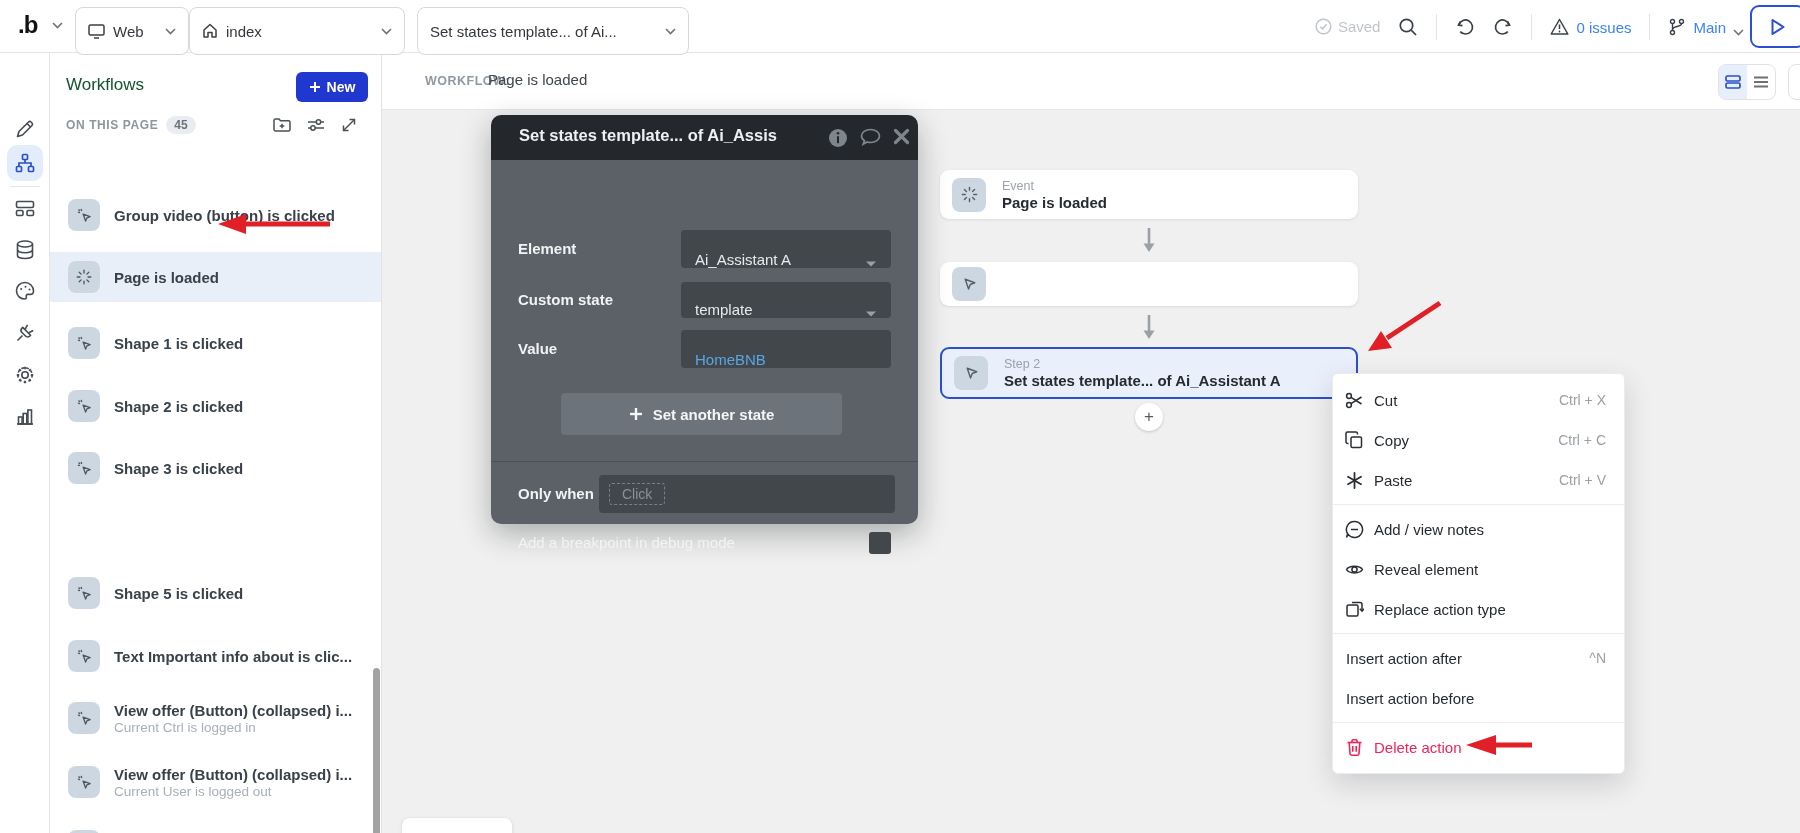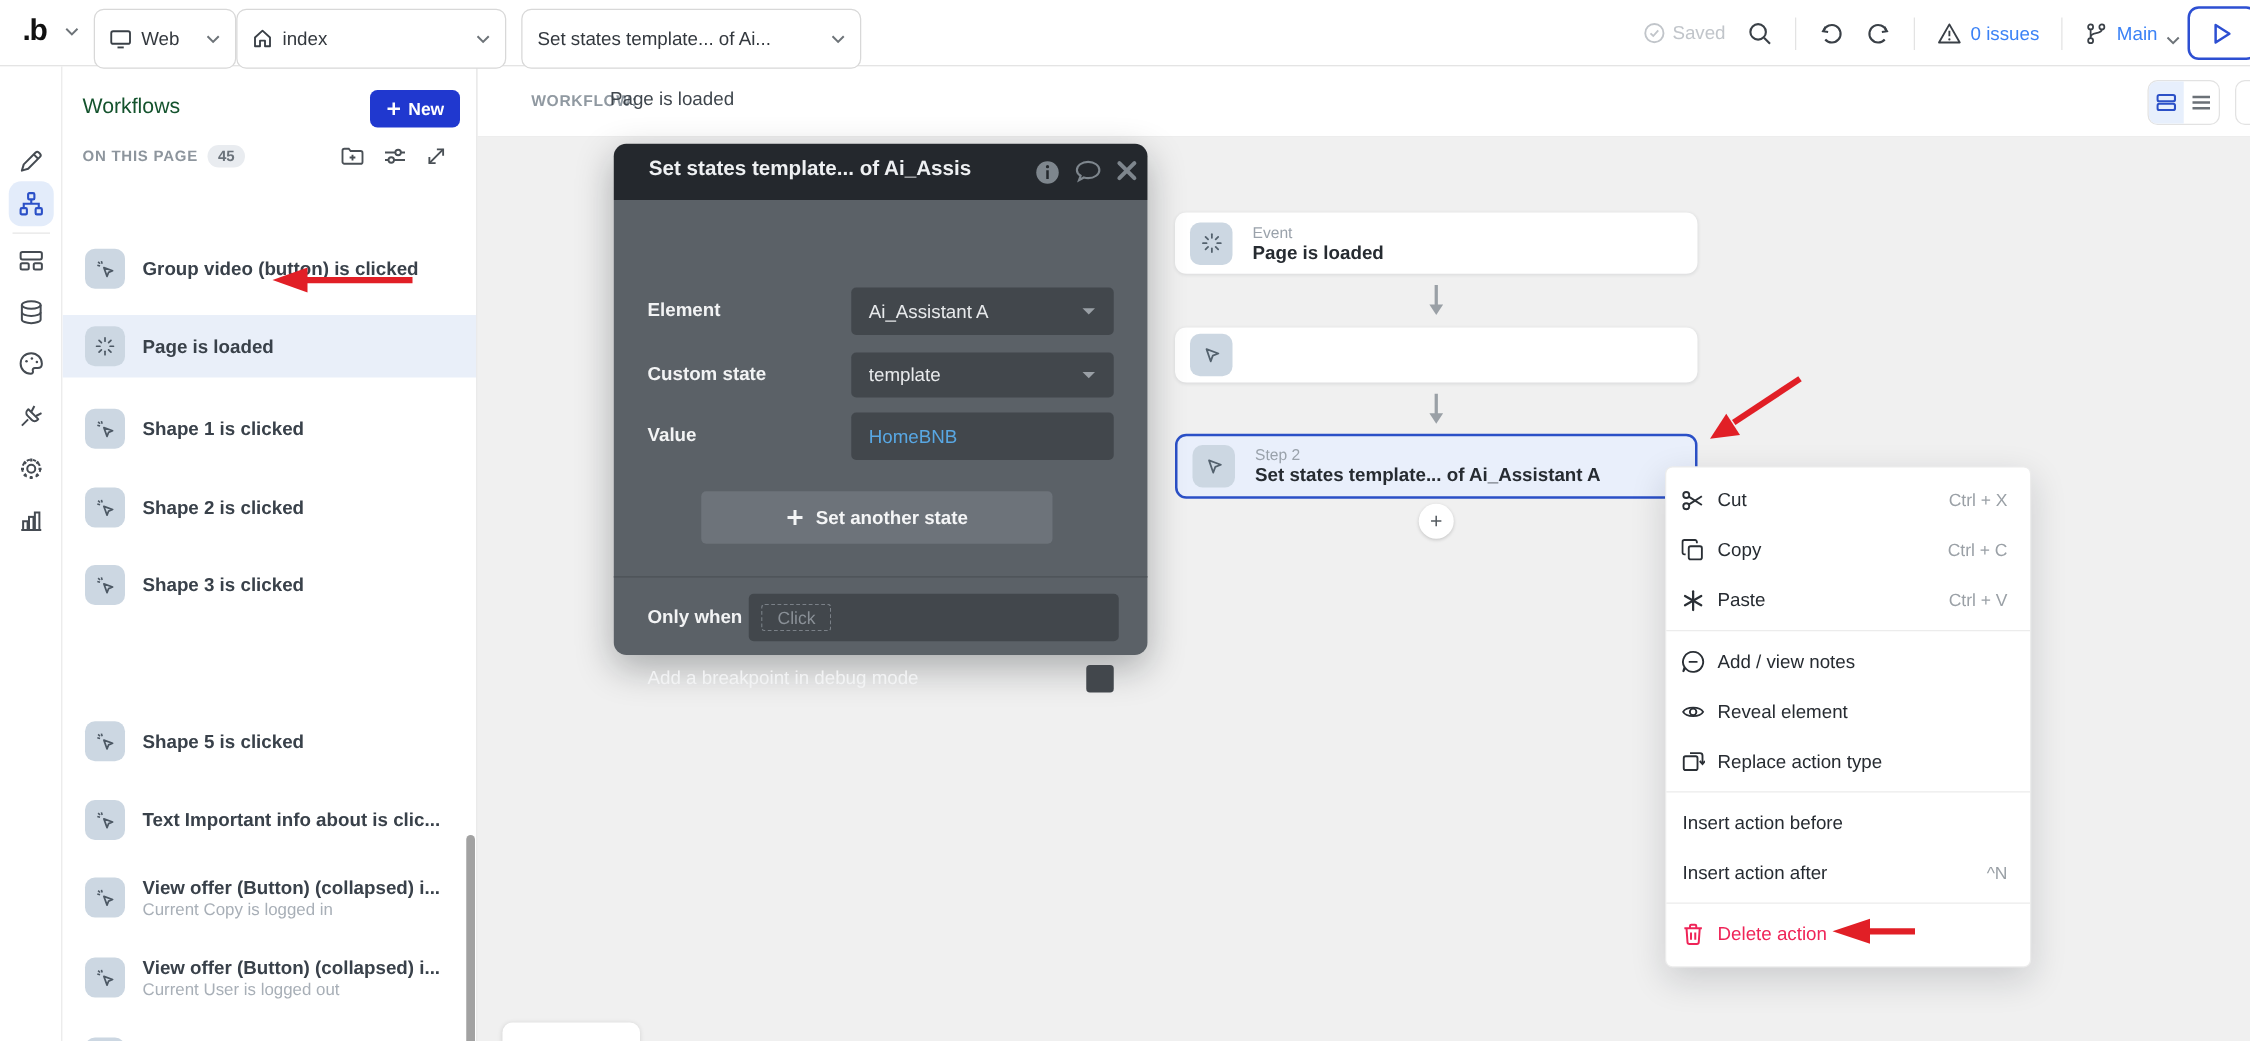--- a/index.html
+++ b/index.html
@@ -59,21 +59,21 @@
   .connector { position:absolute; left:1141px; width:16px; height:26px; color:#9aa0a6; z-index:6; }
   .plus-circle { position:absolute; left:1135px; top:403px; width:28px; height:28px; border-radius:50%; background:#fff; box-shadow:0 1px 3px rgba(0,0,0,.18); display:flex; align-items:center; justify-content:center; font-size:17px; color:#555b61; z-index:6; }
 
   
   #dialog { position:absolute; left:491px; top:115px; width:427px; height:409px; border-radius:10px; box-shadow:0 10px 30px rgba(10,15,20,.30); z-index:10; }
   .dlg-head { position:absolute; left:0; top:0; width:427px; height:45px; background:#24282d; border-radius:10px 10px 0 0; }
   .dlg-title { position:absolute; left:28px; top:11px; font-size:16.5px; font-weight:600; color:#eef0f2; }
   .dlg-hicon { position:absolute; top:13px; width:20px; height:20px; color:#7e868d; }
   .dlg-body { position:absolute; left:0; top:45px; width:427px; height:364px; background:#5b6167; border-radius:0 0 10px 10px; }
   .dlg-label { position:absolute; left:27px; font-size:15px; font-weight:600; color:#f2f3f4; }
-  .dlg-field { position:absolute; left:190px; width:210px; background:#42474c; border-radius:4px; display:flex; align-items:center; padding:0 14px; font-size:15px; color:#e8eaec; }
+  .dlg-field { position:absolute; left:190px; width:210px; background:#42474c; border-radius:4px; display:flex; align-items:flex-end; padding:0 14px; font-size:15px; color:#e8eaec; }
   .dlg-field .fchev { margin-left:auto; color:#9aa0a6; }
   .dlg-link { color:#58a7e3; }
   .dlg-btn { position:absolute; left:70px; top:233px; width:281px; height:42px; background:#6d737a; border-radius:4px; display:flex; align-items:center; justify-content:center; gap:10px; font-size:15px; font-weight:600; color:#f4f5f6; }
   .dlg-div { position:absolute; left:0; top:301px; width:427px; height:1px; background:#4c5157; }
   .onlywhen-field { position:absolute; left:108px; top:315px; width:296px; height:38px; background:#42474c; border-radius:4px; display:flex; align-items:center; padding-left:10px; }
   .click-chip { border:1px dashed #7a8087; border-radius:3px; color:#8a9097; font-size:14px; padding:2px 12px; }
   .dlg-check { position:absolute; left:378px; top:372px; width:22px; height:22px; background:#42474c; border-radius:3px; }
 
   
   #menu { position:absolute; left:1332px; top:373px; width:293px; background:#fff; border:1px solid #ececec; border-radius:6px; box-shadow:0 10px 28px rgba(20,25,35,.16); padding:6px 0; z-index:20; }
@@ -400,21 +400,21 @@
     <span class="wf-tile">
         <svg width="18" height="18" viewBox="0 0 20 20">
           <path d="M9 9 L16.8 11.8 L13.2 13.2 L11.8 16.8 Z" fill="none" stroke="currentColor" stroke-width="1.5" stroke-linejoin="round"></path>
           <line x1="6.8" y1="3.2" x2="7.5" y2="5.6" stroke="currentColor" stroke-width="1.4"></line>
           <line x1="3.2" y1="6.8" x2="5.6" y2="7.5" stroke="currentColor" stroke-width="1.4"></line>
           <line x1="3.9" y1="3.9" x2="5.6" y2="5.6" stroke="currentColor" stroke-width="1.4"></line>
         </svg>
       </span>
     <span>
       <div class="wf-lab">View offer (Button) (collapsed) i...</div>
-      <div class="wf-sub">Current Copy is logged in</div>
+      <div class="wf-sub">Current Ctrl is logged in</div>
     </span>
   </div>
 
   <div class="wf-row" style="top:702px;height:54px;">
     <span class="wf-tile">
         <svg width="18" height="18" viewBox="0 0 20 20">
           <path d="M9 9 L16.8 11.8 L13.2 13.2 L11.8 16.8 Z" fill="none" stroke="currentColor" stroke-width="1.5" stroke-linejoin="round"></path>
           <line x1="6.8" y1="3.2" x2="7.5" y2="5.6" stroke="currentColor" stroke-width="1.4"></line>
           <line x1="3.2" y1="6.8" x2="5.6" y2="7.5" stroke="currentColor" stroke-width="1.4"></line>
           <line x1="3.9" y1="3.9" x2="5.6" y2="5.6" stroke="currentColor" stroke-width="1.4"></line>
@@ -642,25 +642,25 @@
         <svg width="19" height="19" viewBox="0 0 19 19">
           <rect x="2" y="5" width="11" height="11" rx="1.5" fill="none" stroke="currentColor" stroke-width="1.5"></rect>
           <path d="M7 2.5 H15 A2 2 0 0 1 17 4.5 V11" fill="none" stroke="currentColor" stroke-width="1.5"></path>
           <polyline points="14.8,8.8 17,11.2 19,8.8" fill="none" stroke="currentColor" stroke-width="1.5"></polyline>
         </svg>
       </span>
     <span>Replace action type</span>
   </div>
   <div class="mi-div"></div>
   <div class="mi noicon">
-    <span>Insert action before</span>
-  </div>
-  <div class="mi noicon">
     <span>Insert action after</span>
     <span class="mi-short">^N</span>
+  </div>
+  <div class="mi noicon">
+    <span>Insert action before</span>
   </div>
   <div class="mi-div"></div>
   <div class="mi danger">
     <span class="mi-ic">
         <svg width="19" height="19" viewBox="0 0 19 19">
           <line x1="2.5" y1="4.5" x2="16.5" y2="4.5" stroke="currentColor" stroke-width="1.6"></line>
           <path d="M7 4.5 V2.8 A1 1 0 0 1 8 1.8 H11 A1 1 0 0 1 12 2.8 V4.5" fill="none" stroke="currentColor" stroke-width="1.6"></path>
           <path d="M4.2 4.5 L5 15.8 A1.5 1.5 0 0 0 6.5 17.2 H12.5 A1.5 1.5 0 0 0 14 15.8 L14.8 4.5" fill="none" stroke="currentColor" stroke-width="1.6"></path>
           <line x1="7.8" y1="8" x2="7.8" y2="13.7" stroke="currentColor" stroke-width="1.6"></line>
           <line x1="11.2" y1="8" x2="11.2" y2="13.7" stroke="currentColor" stroke-width="1.6"></line>

